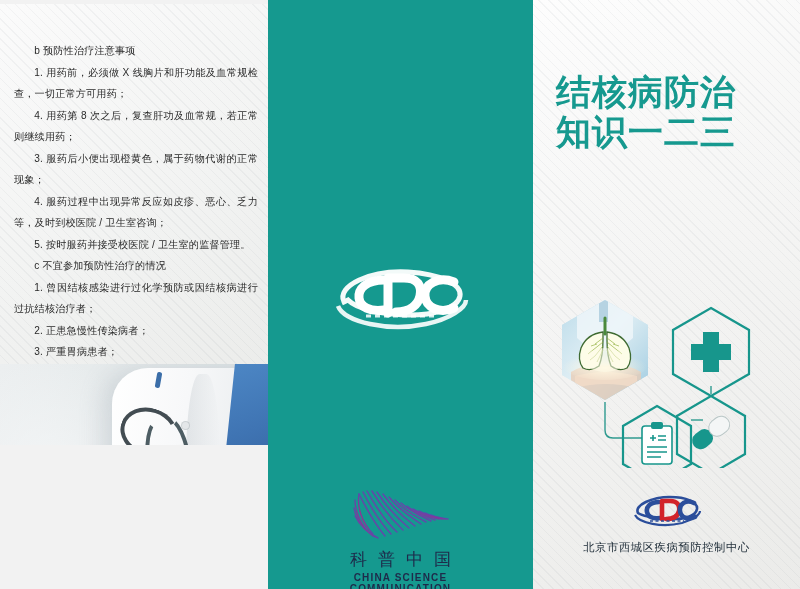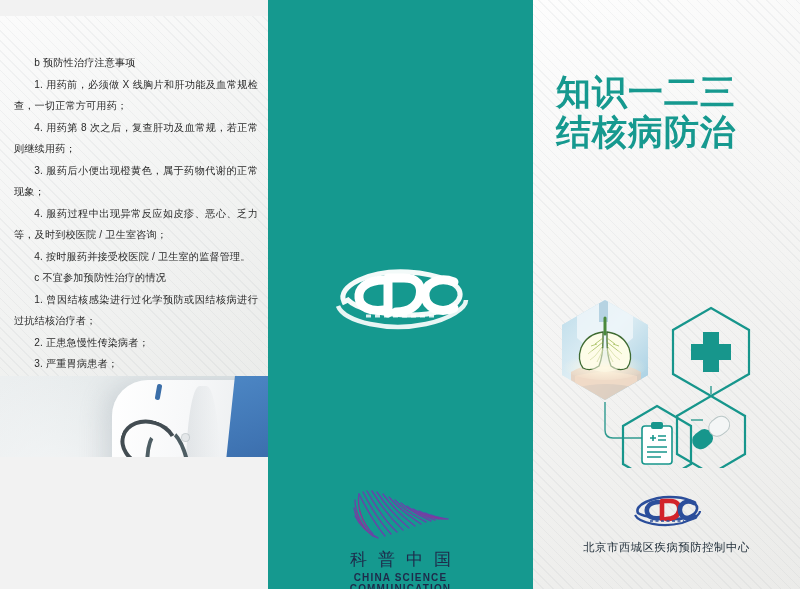--- a/index.html
+++ b/index.html
@@ -29,21 +29,21 @@
         rgba(120,130,140,0.075) 0px,
         rgba(120,130,140,0.075) 1px,
         rgba(255,255,255,0) 1px,
         rgba(255,255,255,0) 7px);
     pointer-events: none;
   }
 
   
   .panel-left {
     position: absolute;
-    left: 0; top: 16px;
+    left: 0; top: 4px;
     width: 268px; height: 441px;
     background: linear-gradient(150deg,#fbfbfb 0%,#f1f2f1 55%,#e9eae8 100%);
     overflow: hidden;
     padding-left: 46px;
   }
 
   .left-text {
     position: absolute;
     left: 14px; top: 36px;
     width: 244px;
@@ -285,21 +285,21 @@
 
   <div class="panel-left">
     <div class="stripes"></div>
 
     <div class="left-text">
       <p class="ind">b 预防性治疗注意事项</p>
       <p class="ind">1. 用药前，必须做 X 线胸片和肝功能及血常规检查，一切正常方可用药；</p>
       <p class="ind">4. 用药第 8 次之后，复查肝功及血常规，若正常则继续用药；</p>
       <p class="ind">3. 服药后小便出现橙黄色，属于药物代谢的正常现象；</p>
       <p class="ind">4. 服药过程中出现异常反应如皮疹、恶心、乏力等，及时到校医院 / 卫生室咨询；</p>
-      <p class="ind">4. 按时服药并接受校医院 / 卫生室的监督管理。</p>
+      <p class="ind">5. 按时服药并接受校医院 / 卫生室的监督管理。</p>
       <p class="ind">c 不宜参加预防性治疗的情况</p>
       <p class="ind">1. 曾因结核感染进行过化学预防或因结核病进行过抗结核治疗者；</p>
       <p class="ind">2. 正患急慢性传染病者；</p>
       <p class="ind">3. 严重胃病患者；</p>
       <p class="ind">4. 肝肾功能异常者。</p>
     </div>
 
     <div class="doctor-photo">
       <div class="dp-wallblur"></div>
       <div class="dp-coat"></div>
@@ -373,22 +373,22 @@
       </svg>
       <div class="kepu-cn">科普中国</div>
       <div class="kepu-en">CHINA SCIENCE COMMUNICATION</div>
     </div>
   </div>
 
   <div class="panel-right">
     <div class="stripes"></div>
 
     <div class="title-cn">
+      <div>结核病防治</div>
       <div>知识一二三</div>
-      <div>结核病防治</div>
     </div>
 
 
     <svg class="icon-cluster" viewBox="0 0 240 170">
       <defs>
         <clipPath id="hexClipLungs">
           <polygon points="52,2 95,27 95,77 52,102 9,77 9,27"></polygon>
         </clipPath>
         <linearGradient id="photoBg" x1="0" y1="0" x2="1" y2="1">
           <stop offset="0%" stop-color="#bcdcea"></stop>

